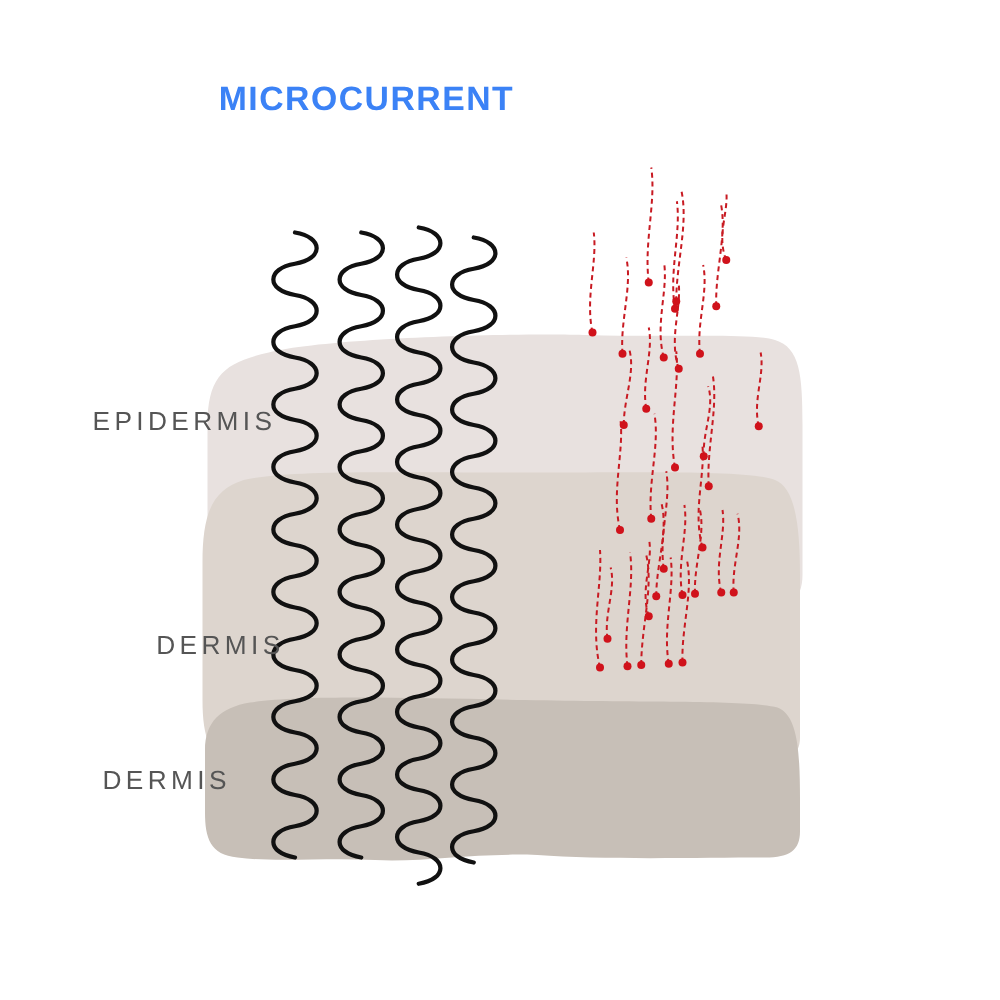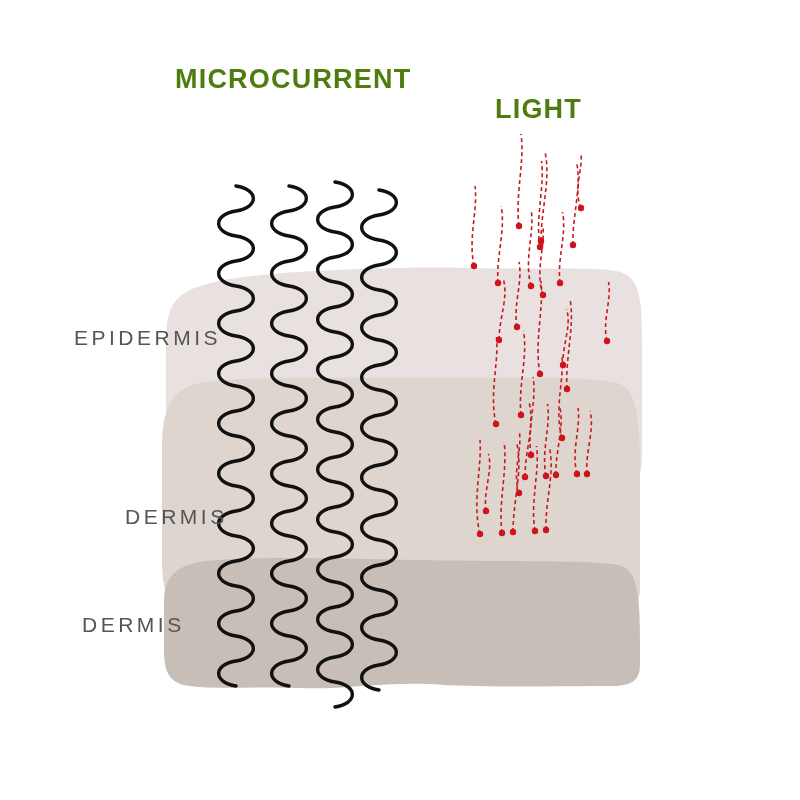--- a/index.html
+++ b/index.html
@@ -1,18 +1,18 @@
 <!DOCTYPE html>
 <html><head>
 <meta charset="utf-8">
 <style>
   html, body { margin: 0; padding: 0; background: #ffffff; }
   body { width: 800px; height: 800px; position: relative; overflow: hidden; font-family: "Liberation Sans", "DejaVu Sans", sans-serif; }
   .title {
-    position: absolute; color: #4d7c0f; font-weight: bold; font-size: 27px;
+    position: absolute; color: #3b82f6; font-weight: bold; font-size: 27px;
     letter-spacing: 1.2px; line-height: 30px; margin: 0;
   }
   #title-microcurrent { left: 175px; top: 64px; }
   #title-red-led { left: 495px; top: 64px; }
   .layer-label {
     position: absolute; color: #555555; font-weight: normal; font-size: 21px;
     letter-spacing: 3.5px; margin: 0;
   }
   #label-epidermis { left: 74px; top: 326px; }
   #label-dermis { left: 81px; top: 505px; margin-left: 44px; }
@@ -103,18 +103,17 @@
       <circle cx="502" cy="533" r="3.2"></circle>
       <circle cx="513" cy="532" r="3.2"></circle>
       <circle cx="535" cy="531" r="3.2"></circle>
       <circle cx="546" cy="530" r="3.2"></circle>
     </g>
 </svg>
 
 <h2 class="title" id="title-microcurrent">MICROCURRENT</h2>
 <h2 class="title" id="title-red-led">
   <br>
-  <span>LIGHT</span>
 </h2>
 
 <p class="layer-label" id="label-epidermis">EPIDERMIS</p>
 <p class="layer-label" id="label-dermis">DERMIS</p>
 <p class="layer-label" id="label-muscle">DERMIS</p>
 
 </body></html>

